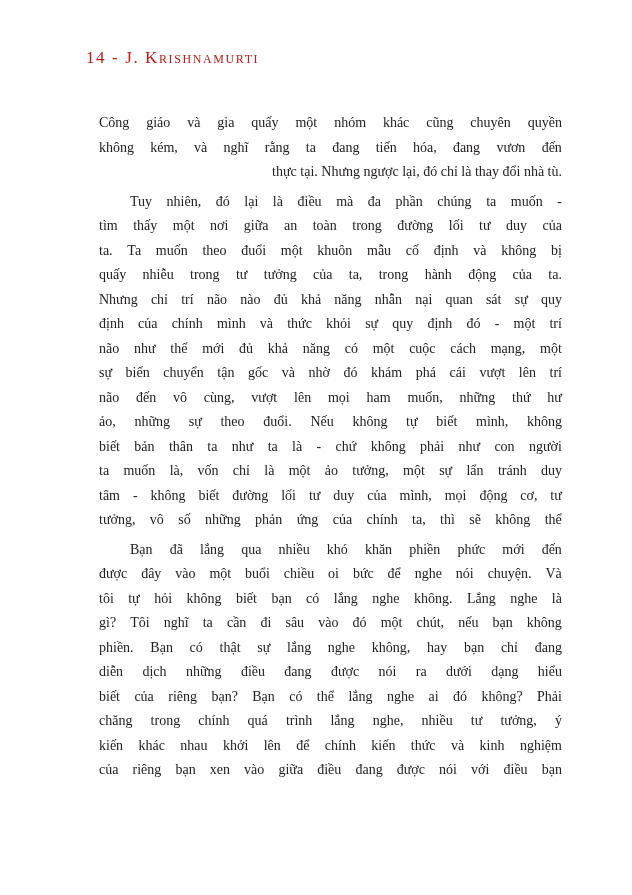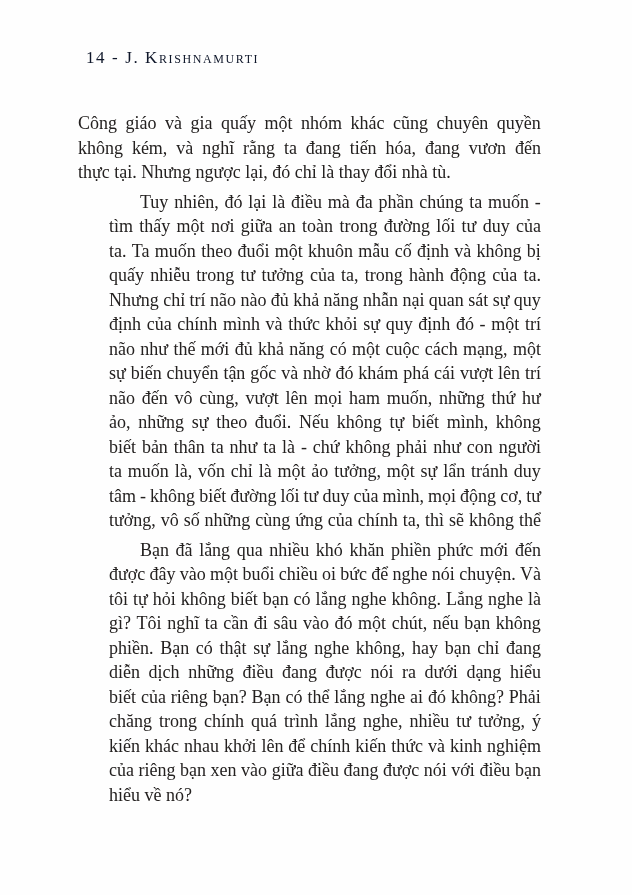--- a/index.html
+++ b/index.html
@@ -16,49 +16,49 @@
     color: #242120;
     overflow: hidden;
   }
   .running-header {
     position: absolute;
     left: 86px;
     top: 48px;
     font-size: 17px;
     font-variant: small-caps;
     letter-spacing: 1.6px;
-    color: #0f172a;
+    color: #b91c1c;
     white-space: nowrap;
   }
   .body-text {
     position: absolute;
-    left: 78px;
+    left: 99px;
     top: 111px;
     width: 463px;
-    font-size: 18px;
+    font-size: 14px;
     line-height: 24.5px;
   }
   .paragraph { margin: 0; }
-  .paragraph.spaced { margin-top: 5px; margin-left: 31px; }
+  .paragraph.spaced { margin-top: 5px; }
   .line {
     display: flex;
     justify-content: space-between;
     flex-wrap: nowrap;
     height: 24.5px;
     line-height: 24.5px;
     align-items: baseline;
     white-space: pre;
   }
   .line.indent { padding-left: 31px; }
   .line.last {
     display: block;
     white-space: nowrap;
     height: 24.5px;
     line-height: 24.5px;
-    text-align: left;
+    text-align: right;
   }
 </style>
 </head>
 <body>
 
 <div class="page">
   <div class="running-header">14 - J. Krishnamurti</div>
 
   <div class="body-text">
       <div class="paragraph">
@@ -73,29 +73,28 @@
         <div class="line"><span>quấy</span><span>nhiễu</span><span>trong</span><span>tư</span><span>tưởng</span><span>của</span><span>ta,</span><span>trong</span><span>hành</span><span>động</span><span>của</span><span>ta.</span></div>
         <div class="line"><span>Nhưng</span><span>chỉ</span><span>trí</span><span>não</span><span>nào</span><span>đủ</span><span>khả</span><span>năng</span><span>nhẫn</span><span>nại</span><span>quan</span><span>sát</span><span>sự</span><span>quy</span></div>
         <div class="line"><span>định</span><span>của</span><span>chính</span><span>mình</span><span>và</span><span>thức</span><span>khỏi</span><span>sự</span><span>quy</span><span>định</span><span>đó</span><span>-</span><span>một</span><span>trí</span></div>
         <div class="line"><span>não</span><span>như</span><span>thế</span><span>mới</span><span>đủ</span><span>khả</span><span>năng</span><span>có</span><span>một</span><span>cuộc</span><span>cách</span><span>mạng,</span><span>một</span></div>
         <div class="line"><span>sự</span><span>biến</span><span>chuyển</span><span>tận</span><span>gốc</span><span>và</span><span>nhờ</span><span>đó</span><span>khám</span><span>phá</span><span>cái</span><span>vượt</span><span>lên</span><span>trí</span></div>
         <div class="line"><span>não</span><span>đến</span><span>vô</span><span>cùng,</span><span>vượt</span><span>lên</span><span>mọi</span><span>ham</span><span>muốn,</span><span>những</span><span>thứ</span><span>hư</span></div>
         <div class="line"><span>ảo,</span><span>những</span><span>sự</span><span>theo</span><span>đuổi.</span><span>Nếu</span><span>không</span><span>tự</span><span>biết</span><span>mình,</span><span>không</span></div>
         <div class="line"><span>biết</span><span>bản</span><span>thân</span><span>ta</span><span>như</span><span>ta</span><span>là</span><span>-</span><span>chứ</span><span>không</span><span>phải</span><span>như</span><span>con</span><span>người</span></div>
         <div class="line"><span>ta</span><span>muốn</span><span>là,</span><span>vốn</span><span>chỉ</span><span>là</span><span>một</span><span>ảo</span><span>tưởng,</span><span>một</span><span>sự</span><span>lẩn</span><span>tránh</span><span>duy</span></div>
         <div class="line"><span>tâm</span><span>-</span><span>không</span><span>biết</span><span>đường</span><span>lối</span><span>tư</span><span>duy</span><span>của</span><span>mình,</span><span>mọi</span><span>động</span><span>cơ,</span><span>tư</span></div>
-        <div class="line"><span>tưởng,</span><span>vô</span><span>số</span><span>những</span><span>cùng</span><span>ứng</span><span>của</span><span>chính</span><span>ta,</span><span>thì</span><span>sẽ</span><span>không</span><span>thể</span></div>
+        <div class="line"><span>tưởng,</span><span>vô</span><span>số</span><span>những</span><span>phản</span><span>ứng</span><span>của</span><span>chính</span><span>ta,</span><span>thì</span><span>sẽ</span><span>không</span><span>thể</span></div>
       </div>
       <div class="paragraph spaced">
         <div class="line indent"><span>Bạn</span><span>đã</span><span>lắng</span><span>qua</span><span>nhiều</span><span>khó</span><span>khăn</span><span>phiền</span><span>phức</span><span>mới</span><span>đến</span></div>
         <div class="line"><span>được</span><span>đây</span><span>vào</span><span>một</span><span>buổi</span><span>chiều</span><span>oi</span><span>bức</span><span>để</span><span>nghe</span><span>nói</span><span>chuyện.</span><span>Và</span></div>
         <div class="line"><span>tôi</span><span>tự</span><span>hỏi</span><span>không</span><span>biết</span><span>bạn</span><span>có</span><span>lắng</span><span>nghe</span><span>không.</span><span>Lắng</span><span>nghe</span><span>là</span></div>
         <div class="line"><span>gì?</span><span>Tôi</span><span>nghĩ</span><span>ta</span><span>cần</span><span>đi</span><span>sâu</span><span>vào</span><span>đó</span><span>một</span><span>chút,</span><span>nếu</span><span>bạn</span><span>không</span></div>
         <div class="line"><span>phiền.</span><span>Bạn</span><span>có</span><span>thật</span><span>sự</span><span>lắng</span><span>nghe</span><span>không,</span><span>hay</span><span>bạn</span><span>chỉ</span><span>đang</span></div>
         <div class="line"><span>diễn</span><span>dịch</span><span>những</span><span>điều</span><span>đang</span><span>được</span><span>nói</span><span>ra</span><span>dưới</span><span>dạng</span><span>hiểu</span></div>
         <div class="line"><span>biết</span><span>của</span><span>riêng</span><span>bạn?</span><span>Bạn</span><span>có</span><span>thể</span><span>lắng</span><span>nghe</span><span>ai</span><span>đó</span><span>không?</span><span>Phải</span></div>
         <div class="line"><span>chăng</span><span>trong</span><span>chính</span><span>quá</span><span>trình</span><span>lắng</span><span>nghe,</span><span>nhiều</span><span>tư</span><span>tưởng,</span><span>ý</span></div>
         <div class="line"><span>kiến</span><span>khác</span><span>nhau</span><span>khởi</span><span>lên</span><span>để</span><span>chính</span><span>kiến</span><span>thức</span><span>và</span><span>kinh</span><span>nghiệm</span></div>
         <div class="line"><span>của</span><span>riêng</span><span>bạn</span><span>xen</span><span>vào</span><span>giữa</span><span>điều</span><span>đang</span><span>được</span><span>nói</span><span>với</span><span>điều</span><span>bạn</span></div>
-        <div class="line last">hiểu về nó?</div>
       </div>
     </div>
 </div>
 
 </body></html>

